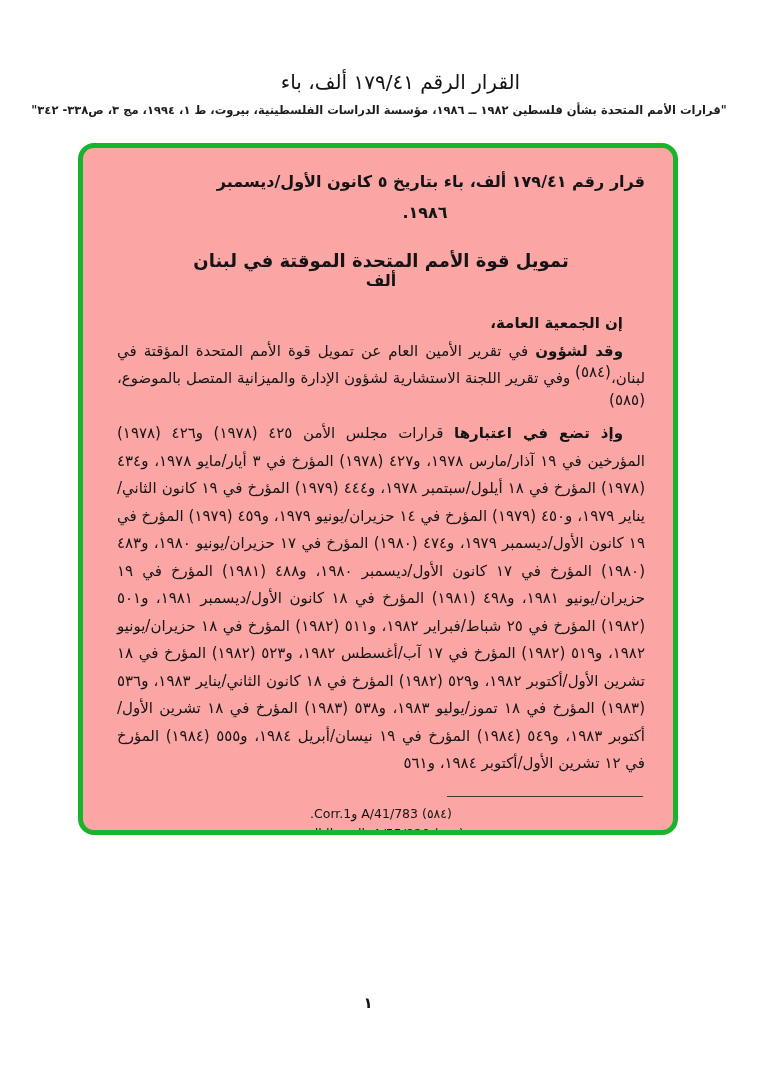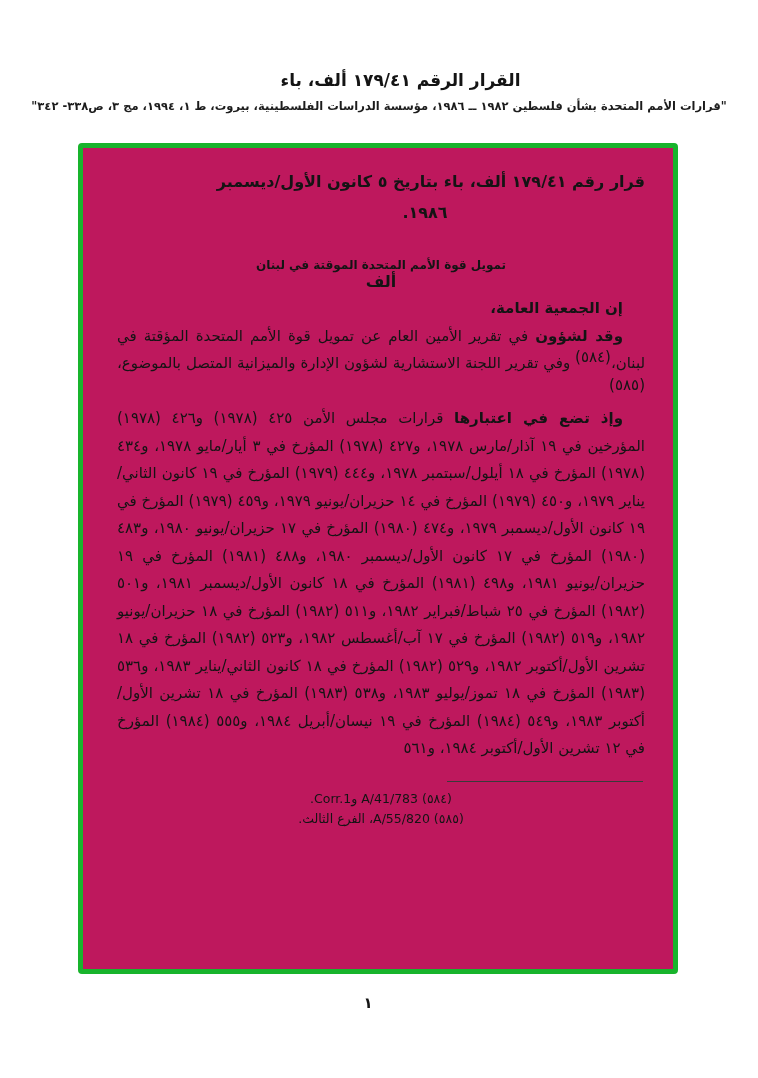--- a/index.html
+++ b/index.html
@@ -15,81 +15,81 @@
     font-family: "DejaVu Sans", sans-serif;
     color: #141414;
     overflow: hidden;
   }
   .doc-header {
     direction: rtl;
     text-align: center;
     padding-top: 70px;
   }
   .doc-title {
-    font-size: 17px;
-    font-weight: bold;
+    font-size: 20px;
+    font-weight: normal;
     letter-spacing: 0.2px;
     margin-left: 43px;
   }
   .doc-source {
     margin-top: 9px;
     font-size: 11.5px;
     font-weight: bold;
     color: #1c1c1c;
   }
   .res-box {
     position: absolute;
     left: 78px;
     top: 143px;
     width: 600px;
-    height: 831px;
+    height: 692px;
     box-sizing: border-box;
     border: 5px solid #18b42c;
-    border-radius: 4px;
+    border-radius: 16px;
     direction: rtl;
     padding: 18px 28px 0 34px;
     overflow: hidden;
-    background: #be185d;
+    background: #fca5a5;
   }
   .res-heading {
     font-size: 16px;
     font-weight: bold;
     line-height: 31px;
     text-align: right;
   }
   .res-heading .h-line1 {
     display: block;
     padding-left: 58px;
     text-align: right;
   }
   .res-heading .h-line2 {
     display: block;
     text-align: center;
     padding-left: 88px;
   }
   .res-subject {
-    margin-top: 30px;
+    margin-top: 22px;
     text-align: center;
-    font-size: 12px;
+    font-size: 18px;
     font-weight: bold;
   }
   .section-letter {
     text-align: center;
     font-size: 16px;
     font-weight: bold;
   }
   .res-body p {
     margin: 0;
     font-size: 15px;
     line-height: 27.5px;
     text-align: justify;
     text-indent: 22px;
   }
   .res-body p.first {
-    margin-top: 4px;
+    margin-top: 20px;
   }
   .lead {
     font-weight: bold;
   }
   sup.fn-ref {
     font-size: 15px;
     line-height: 0;
   }
   .footnotes {
     margin-top: 18px;

